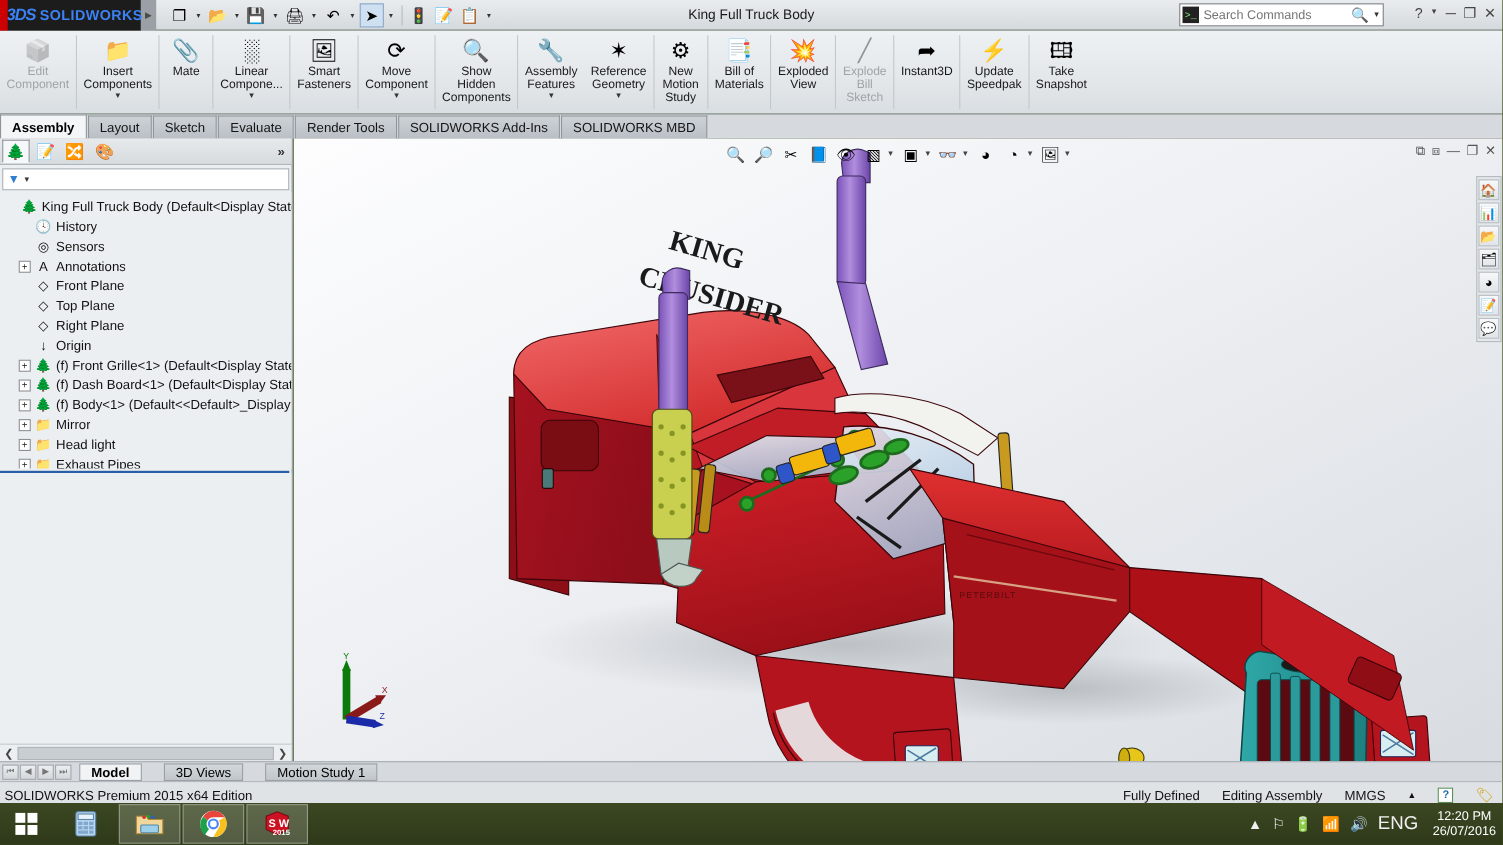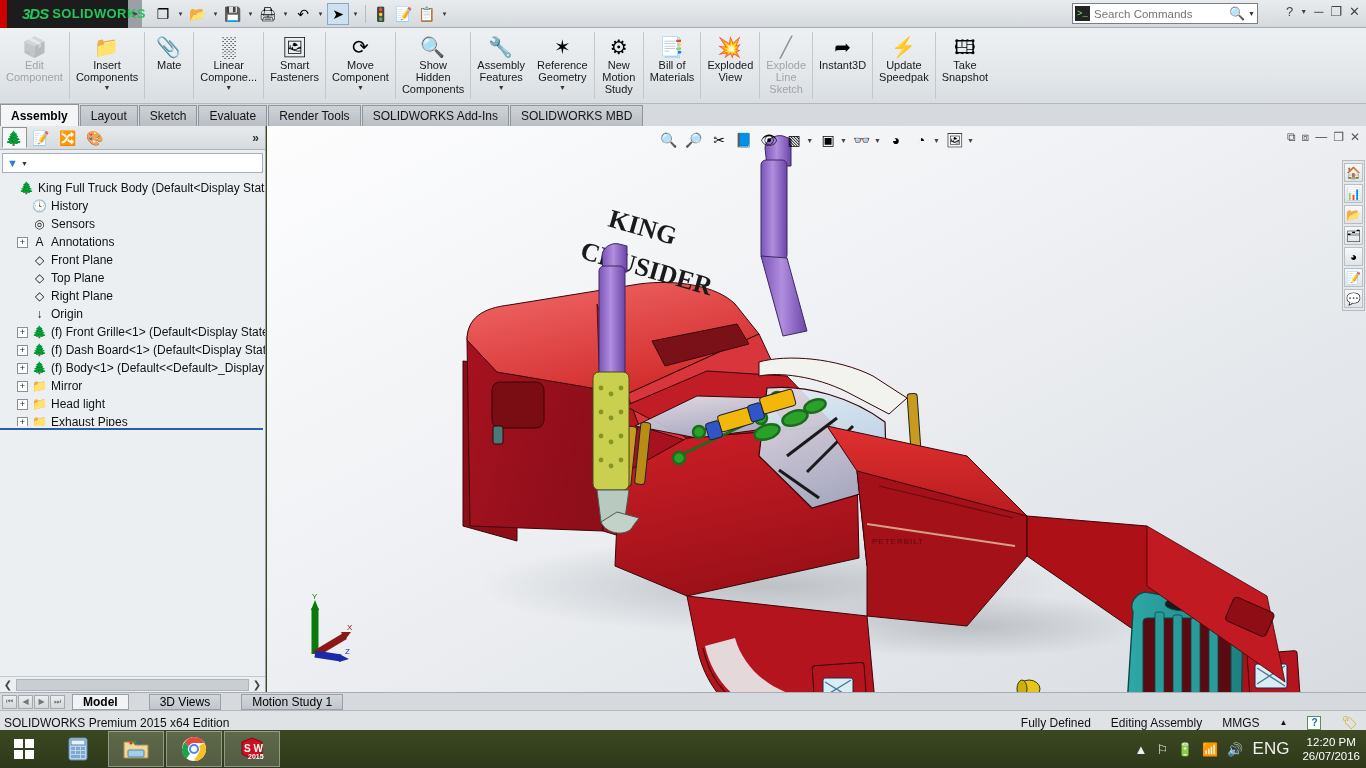--- a/index.html
+++ b/index.html
@@ -15,23 +15,23 @@
   
   .titlebar {
     position: absolute; left: 0; top: 0; width: 1366px; height: 28px;
     background: linear-gradient(to bottom,#e9ecee 0%,#dfe3e6 50%,#d4d9dd 100%);
     border-bottom: 1px solid #a8aeb4;
     display: flex; align-items: center;
   }
   .sw-logo {
     width: 128px; height: 28px;
     background: #1c1c1c;
-    color: #22c55e; display: flex; align-items: center;
+    color: #3b82f6; display: flex; align-items: center;
     position: relative;
-    padding-left: 22px;
+    padding-left: 6px;
   }
   .sw-logo::before {
     content:""; position:absolute; left:0; top:0; width:7px; height:28px;
     background:#cc0000;
   }
   .sw-logo .ds { font-style: italic; font-weight: bold; font-size: 15px; letter-spacing:-1px; margin-right:4px;}
   .sw-logo .nm { font-weight: bold; font-size: 13px; letter-spacing: .4px; }
   .logo-arrow {
     width: 14px; height:28px; background:#9aa0a6;
     display:flex;align-items:center;justify-content:center;
@@ -248,20 +248,21 @@
         <span class="qcaret">▾</span>
         <span class="qbtn sel">➤</span>
         <span class="qcaret">▾</span>
         <span class="qsep"></span>
         <span class="qbtn">🚦</span>
         <span class="qbtn">📝</span>
         <span class="qbtn">📋</span>
         <span class="qcaret">▾</span>
       </div>
 
+    <div class="doc-title">King Full Truck Body</div>
 
     <div class="search-wrap">
       <div class="search-icon-box">&gt;_</div>
       <input placeholder="Search Commands" style="">
       <span class="mag">🔍</span>
       <span style="font-size:7px;color:#333;margin-left:3px;">▼</span>
     </div>
 
     <div class="win-ctrls">
       <span>?</span>
@@ -346,21 +347,21 @@
       <div class="rsep"></div>
       <div class="rbtn">
         <span class="ricon">💥</span>
         <span class="rlabel">Exploded
 View</span>
       </div>
       <div class="rsep"></div>
       <div class="rbtn disabled">
         <span class="ricon">╱</span>
         <span class="rlabel">Explode
-Line
+Bill
 Sketch</span>
       </div>
       <div class="rsep"></div>
       <div class="rbtn">
         <span class="ricon">➦</span>
         <span class="rlabel">Instant3D</span>
       </div>
       <div class="rsep"></div>
       <div class="rbtn">
         <span class="ricon">⚡</span>

